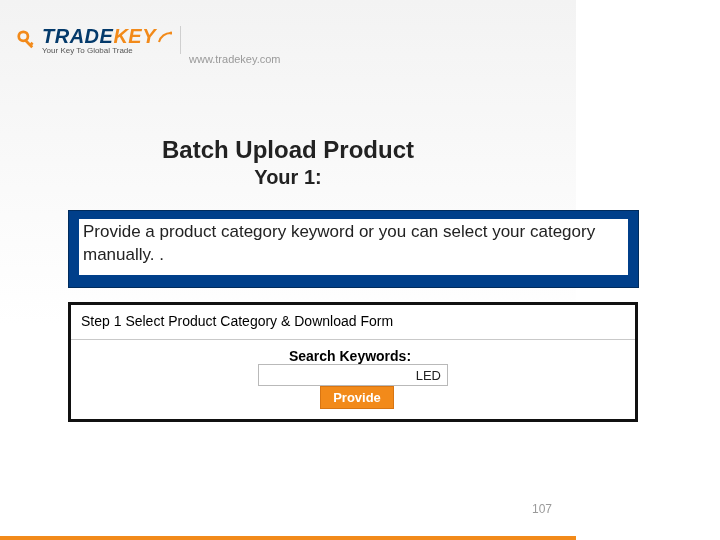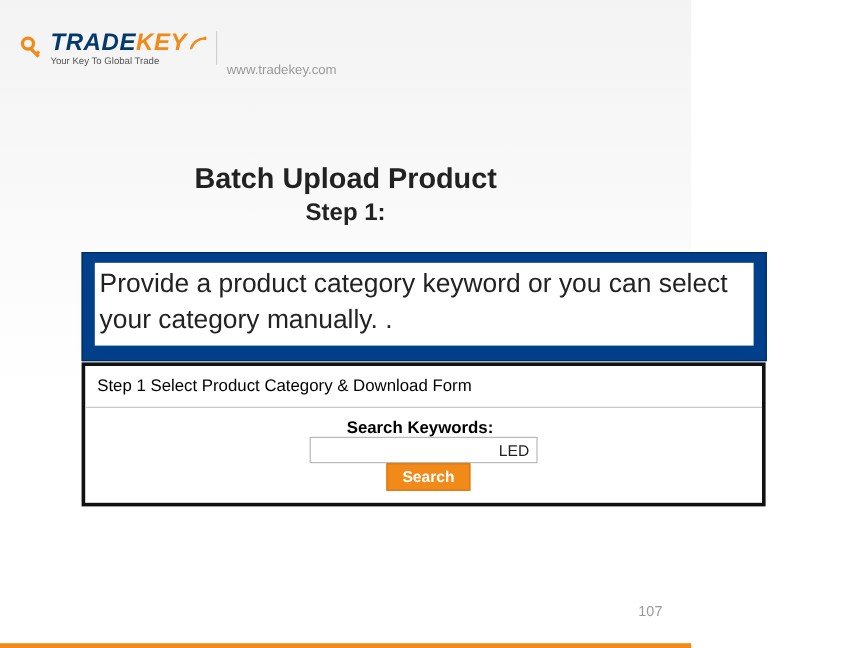--- a/index.html
+++ b/index.html
@@ -101,21 +101,21 @@
     left: 68px;
     width: 571px;
     background: #003f8a;
     border: 1px solid #002b5c;
     padding: 8px 10px 12px 10px;
     box-sizing: border-box;
   }
   .instruction-inner {
     background: #ffffff;
     color: #222;
-    font-size: 22px;
+    font-size: 17px;
     line-height: 1.35;
     padding: 2px 4px 8px 4px;
   }
 
   
   .step-panel {
     position: absolute;
     top: 302px;
     left: 68px;
     width: 570px;
@@ -214,36 +214,36 @@
         </span>
       </span>
       <span class="logo-tagline">Your Key To Global Trade</span>
     </span>
     <span class="logo-divider"></span>
     <span class="logo-url">www.tradekey.com</span>
   </div>
 
   <div class="title-block">
     <div class="title-main">Batch Upload Product</div>
-    <div class="title-step">Step 1:</div>
+    <div class="title-step">Your 1:</div>
   </div>
 
   <div class="instruction-box">
     <div class="instruction-inner">Provide a product category keyword or you can select your category manually. .</div>
   </div>
 
   <div class="step-panel">
     <div class="step-header-row">
       <span class="step-label">Step 1</span>
       <span class="step-desc">Select Product Category &amp; Download Form</span>
     </div>
     <div class="step-divider"></div>
     <div class="search-row">
       <span class="search-label">Search Keywords:</span>
       <input class="search-input" type="text" value="LED" style="">
-      <button class="search-btn">Search</button>
+      <button class="search-btn">Provide</button>
     </div>
   </div>
 
   <div class="page-number">107</div>
 
   <div class="bottom-stripe"></div>
 </div>
 
 </body></html>

